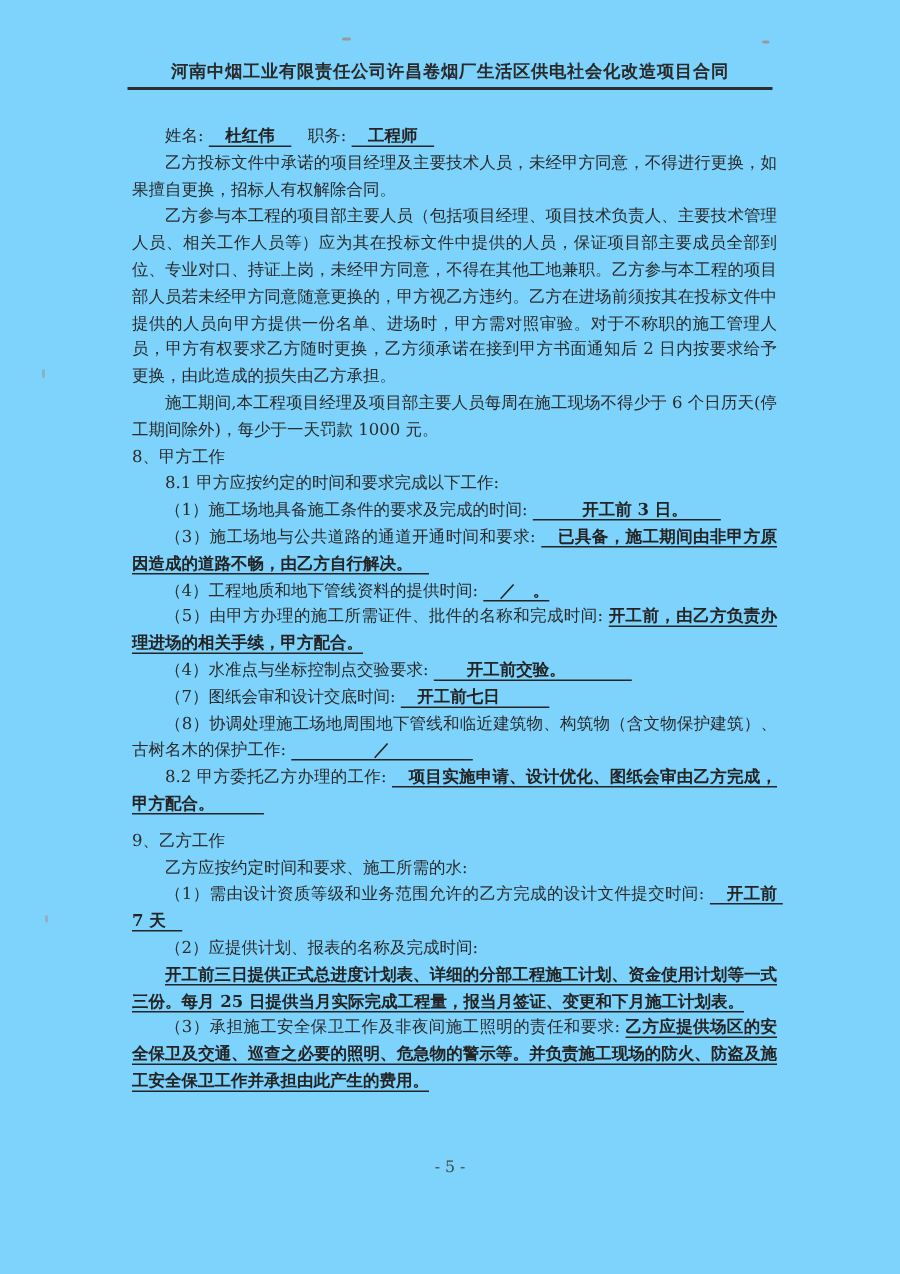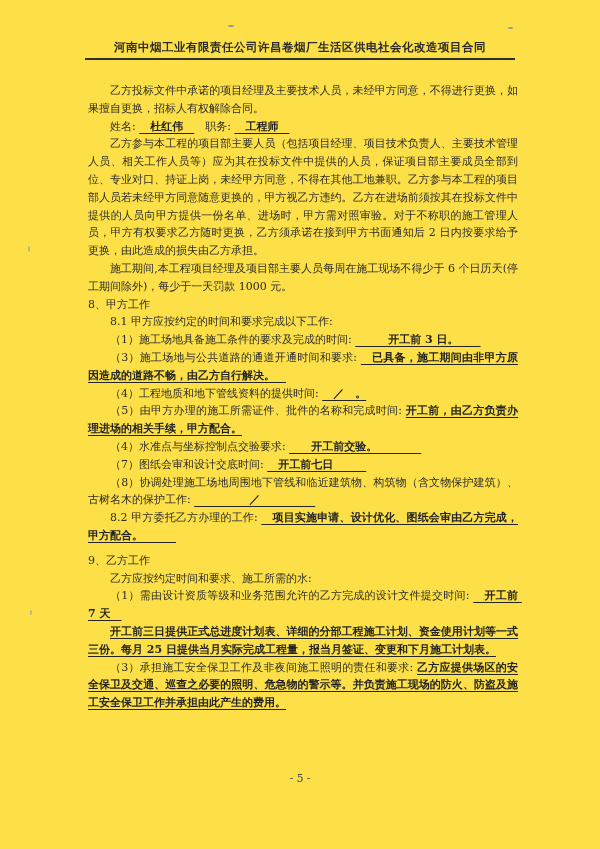--- a/index.html
+++ b/index.html
@@ -1,19 +1,19 @@
 <!DOCTYPE html>
 <html><head>
 <meta charset="utf-8">
 <style>
   html,body{margin:0;padding:0;}
   .page{
     position:relative;
     width:600px;height:849px;
-    background:#fde047;
+    background:#7dd3fc;
     font-family:"DejaVu Serif","Liberation Serif",serif;
     color:#2b2b2b;
     overflow:hidden;
   }
   .title-block{
     position:absolute;top:40px;left:0;right:0;
     text-align:center;
   }
   .doc-title{
     font-size:11.5px;
@@ -74,35 +74,36 @@
   <div class="speck s2"></div>
   <div class="speck s3"></div>
   <div class="speck s4"></div>
 
   <div class="title-block">
     <div class="doc-title">河南中烟工业有限责任公司许昌卷烟厂生活区供电社会化改造项目合同</div>
     <div class="title-rule"></div>
   </div>
 
   <div class="doc-body" id="doc-body">
+      <p class="para indent"><span class="plain">姓名: </span><span class="fill">　杜红伟　</span><span class="plain">　职务: </span><span class="fill">　工程师　</span></p>
       <p class="para indent"><span class="plain">乙方投标文件中承诺的项目经理及主要技术人员，未经甲方同意，不得进行更换，如果擅自更换，招标人有权解除合同。</span></p>
-      <p class="para indent"><span class="plain">姓名: </span><span class="fill">　杜红伟　</span><span class="plain">　职务: </span><span class="fill">　工程师　</span></p>
       <p class="para indent"><span class="plain">乙方参与本工程的项目部主要人员（包括项目经理、项目技术负责人、主要技术管理人员、相关工作人员等）应为其在投标文件中提供的人员，保证项目部主要成员全部到位、专业对口、持证上岗，未经甲方同意，不得在其他工地兼职。乙方参与本工程的项目部人员若未经甲方同意随意更换的，甲方视乙方违约。乙方在进场前须按其在投标文件中提供的人员向甲方提供一份名单、进场时，甲方需对照审验。对于不称职的施工管理人员，甲方有权要求乙方随时更换，乙方须承诺在接到甲方书面通知后 2 日内按要求给予更换，由此造成的损失由乙方承担。</span></p>
       <p class="para indent"><span class="plain">施工期间,本工程项目经理及项目部主要人员每周在施工现场不得少于 6 个日历天(停工期间除外)，每少于一天罚款 1000 元。</span></p>
       <p class="para"><span class="plain">8、甲方工作</span></p>
       <p class="para indent"><span class="plain">8.1 甲方应按约定的时间和要求完成以下工作:</span></p>
       <p class="para indent"><span class="plain">（1）施工场地具备施工条件的要求及完成的时间: </span><span class="fill">　　　开工前 3 日。　　</span></p>
       <p class="para indent"><span class="plain">（3）施工场地与公共道路的通道开通时间和要求: </span><span class="fill">　已具备，施工期间由非甲方原因造成的道路不畅，由乙方自行解决。　</span></p>
       <p class="para indent"><span class="plain">（4）工程地质和地下管线资料的提供时间: </span><span class="fill">　／　。</span></p>
       <p class="para indent"><span class="plain">（5）由甲方办理的施工所需证件、批件的名称和完成时间: </span><span class="fill">开工前，由乙方负责办理进场的相关手续，甲方配合。</span></p>
       <p class="para indent"><span class="plain">（4）水准点与坐标控制点交验要求: </span><span class="fill">　　开工前交验。　　　　</span></p>
       <p class="para indent"><span class="plain">（7）图纸会审和设计交底时间: </span><span class="fill">　开工前七日　　　</span></p>
       <p class="para indent"><span class="plain">（8）协调处理施工场地周围地下管线和临近建筑物、构筑物（含文物保护建筑）、古树名木的保护工作: </span><span class="fill">　　　　　／　　　　　</span></p>
       <p class="para indent"><span class="plain">8.2 甲方委托乙方办理的工作: </span><span class="fill">　项目实施申请、设计优化、图纸会审由乙方完成，甲方配合。　　　</span></p>
       <p class="para sp"><span class="plain">9、乙方工作</span></p>
       <p class="para indent"><span class="plain">乙方应按约定时间和要求、施工所需的水:</span></p>
       <p class="para indent"><span class="plain">（1）需由设计资质等级和业务范围允许的乙方完成的设计文件提交时间: </span><span class="fill">　开工前 7 天　</span></p>
+      <p class="para indent"><span class="plain">（2）应提供计划、报表的名称及完成时间:</span></p>
       <p class="para indent"><span class="fill">开工前三日提供正式总进度计划表、详细的分部工程施工计划、资金使用计划等一式三份。每月 25 日提供当月实际完成工程量，报当月签证、变更和下月施工计划表。</span></p>
       <p class="para indent"><span class="plain">（3）承担施工安全保卫工作及非夜间施工照明的责任和要求: </span><span class="fill">乙方应提供场区的安全保卫及交通、巡查之必要的照明、危急物的警示等。并负责施工现场的防火、防盗及施工安全保卫工作并承担由此产生的费用。</span></p>
     </div>
 
   <div class="page-number">- 5 -</div>
 </div>
 
 </body></html>

